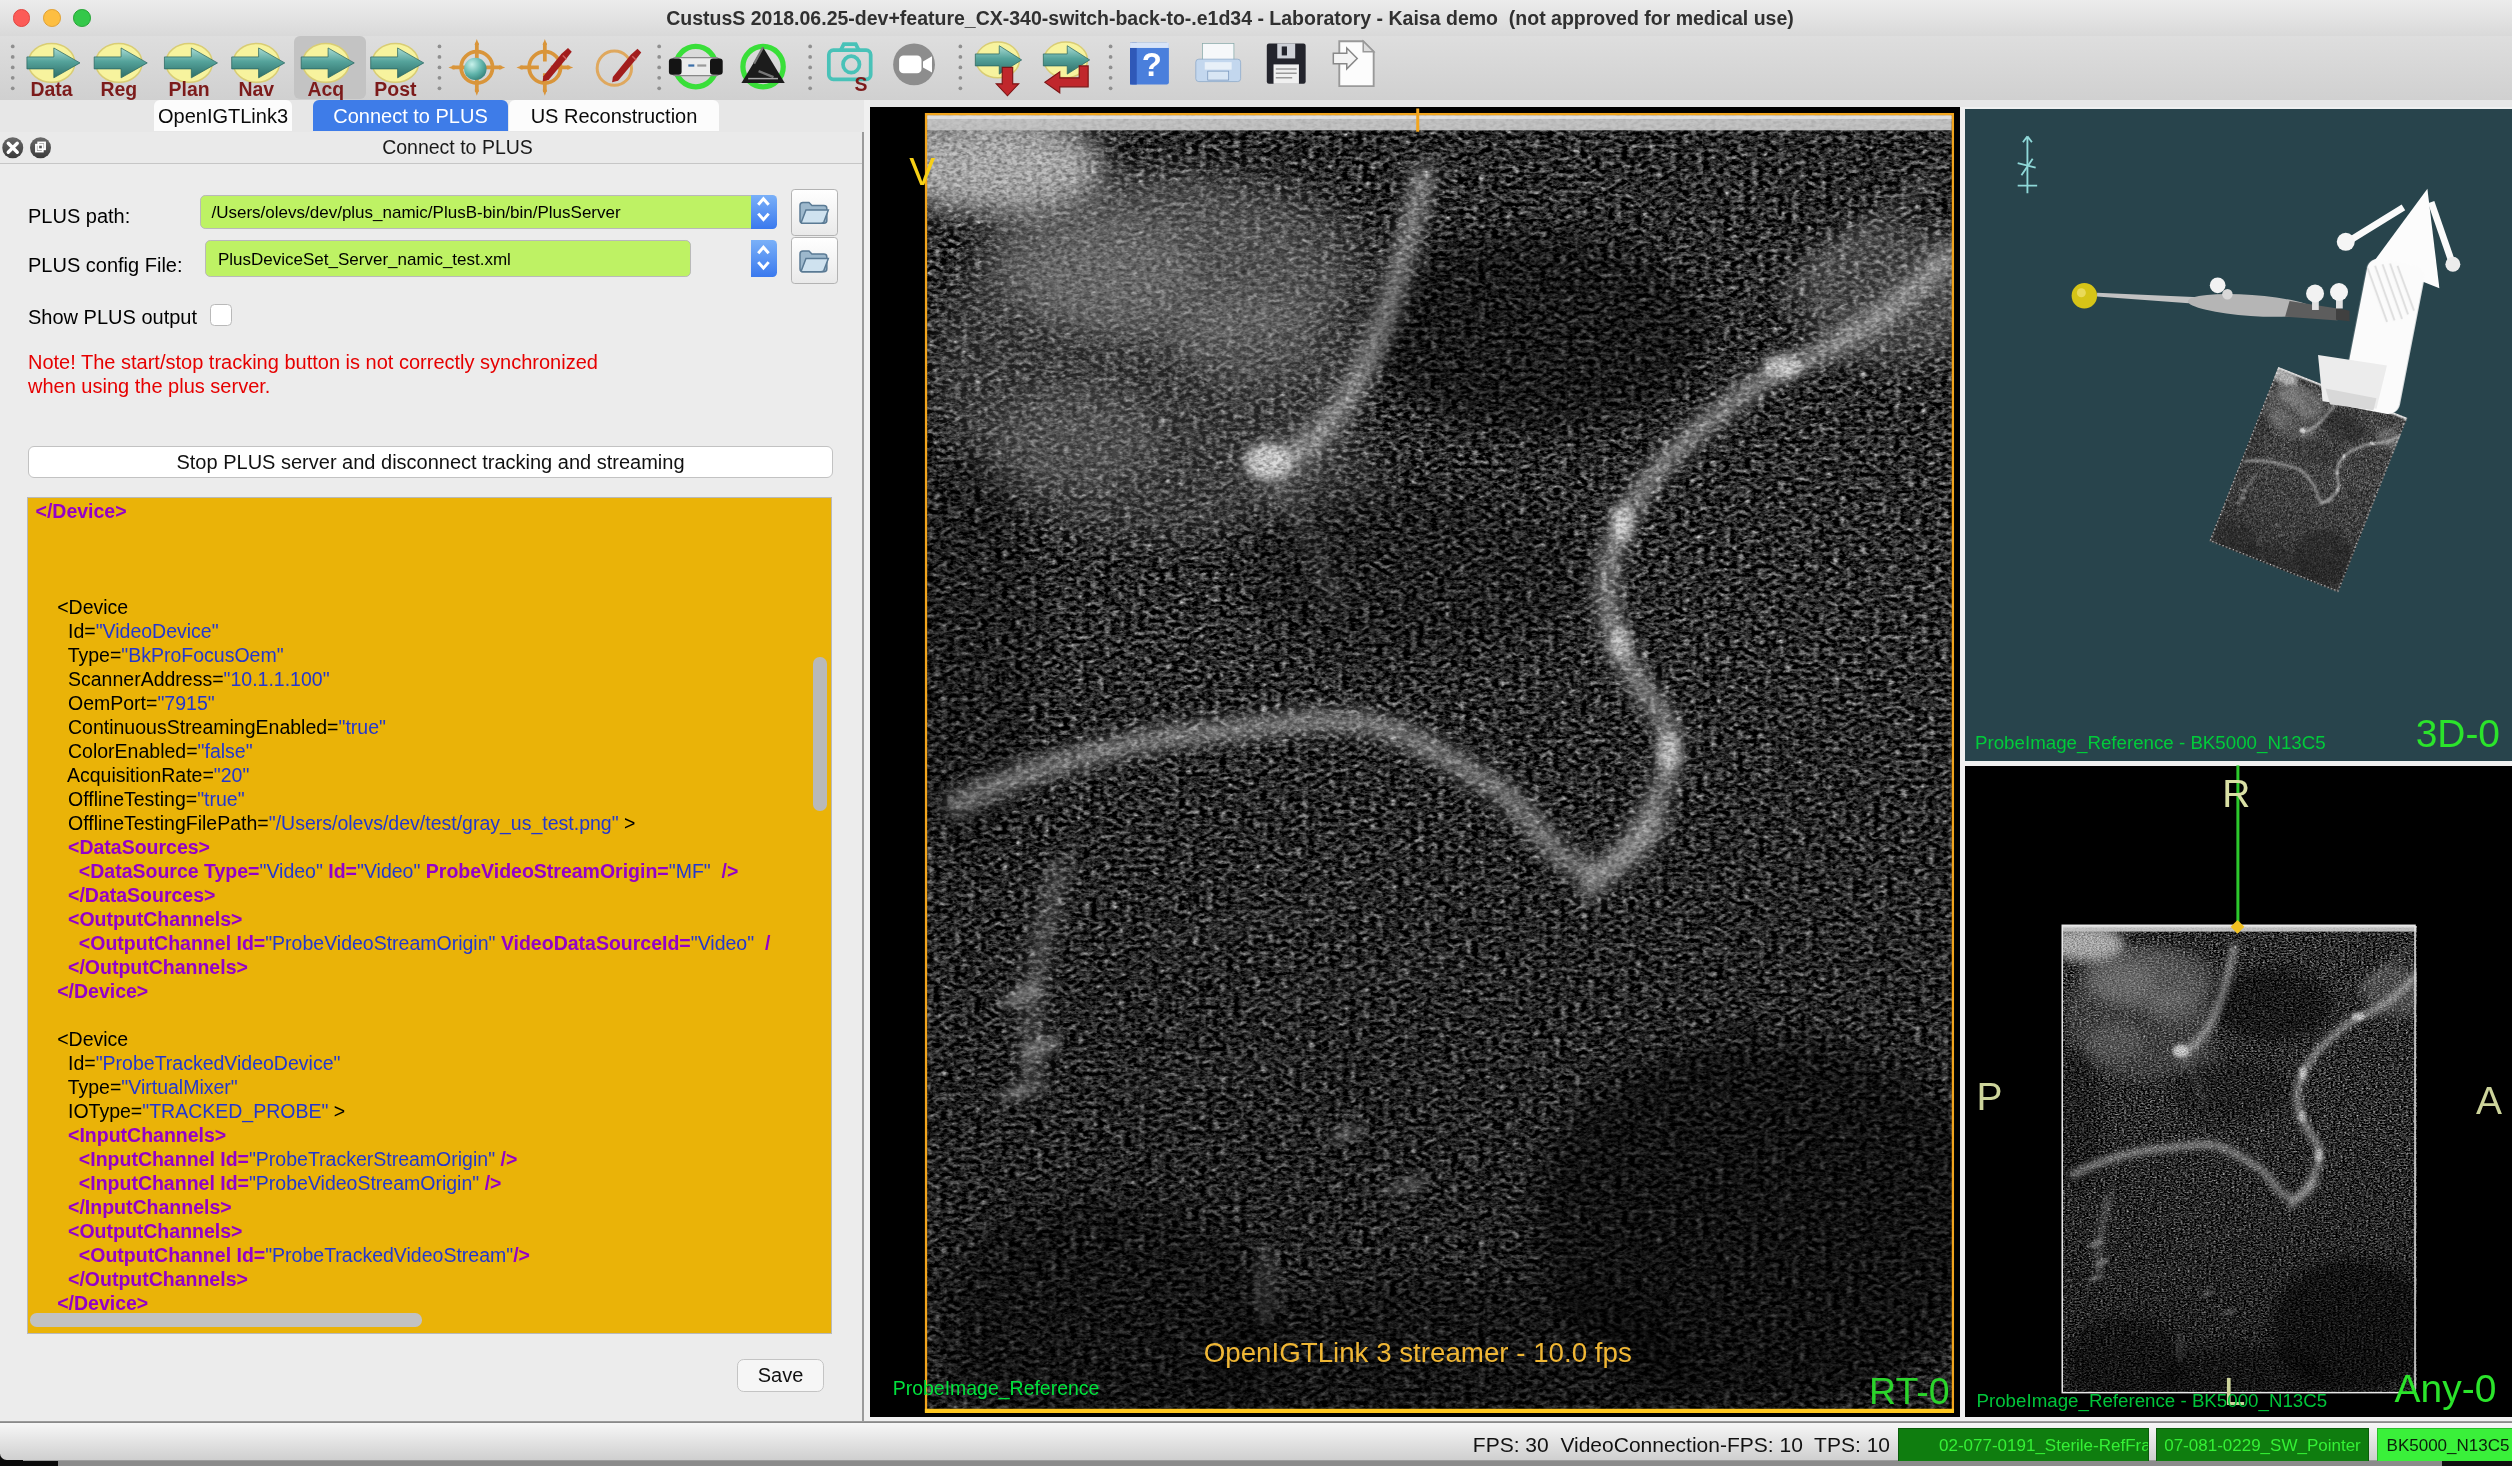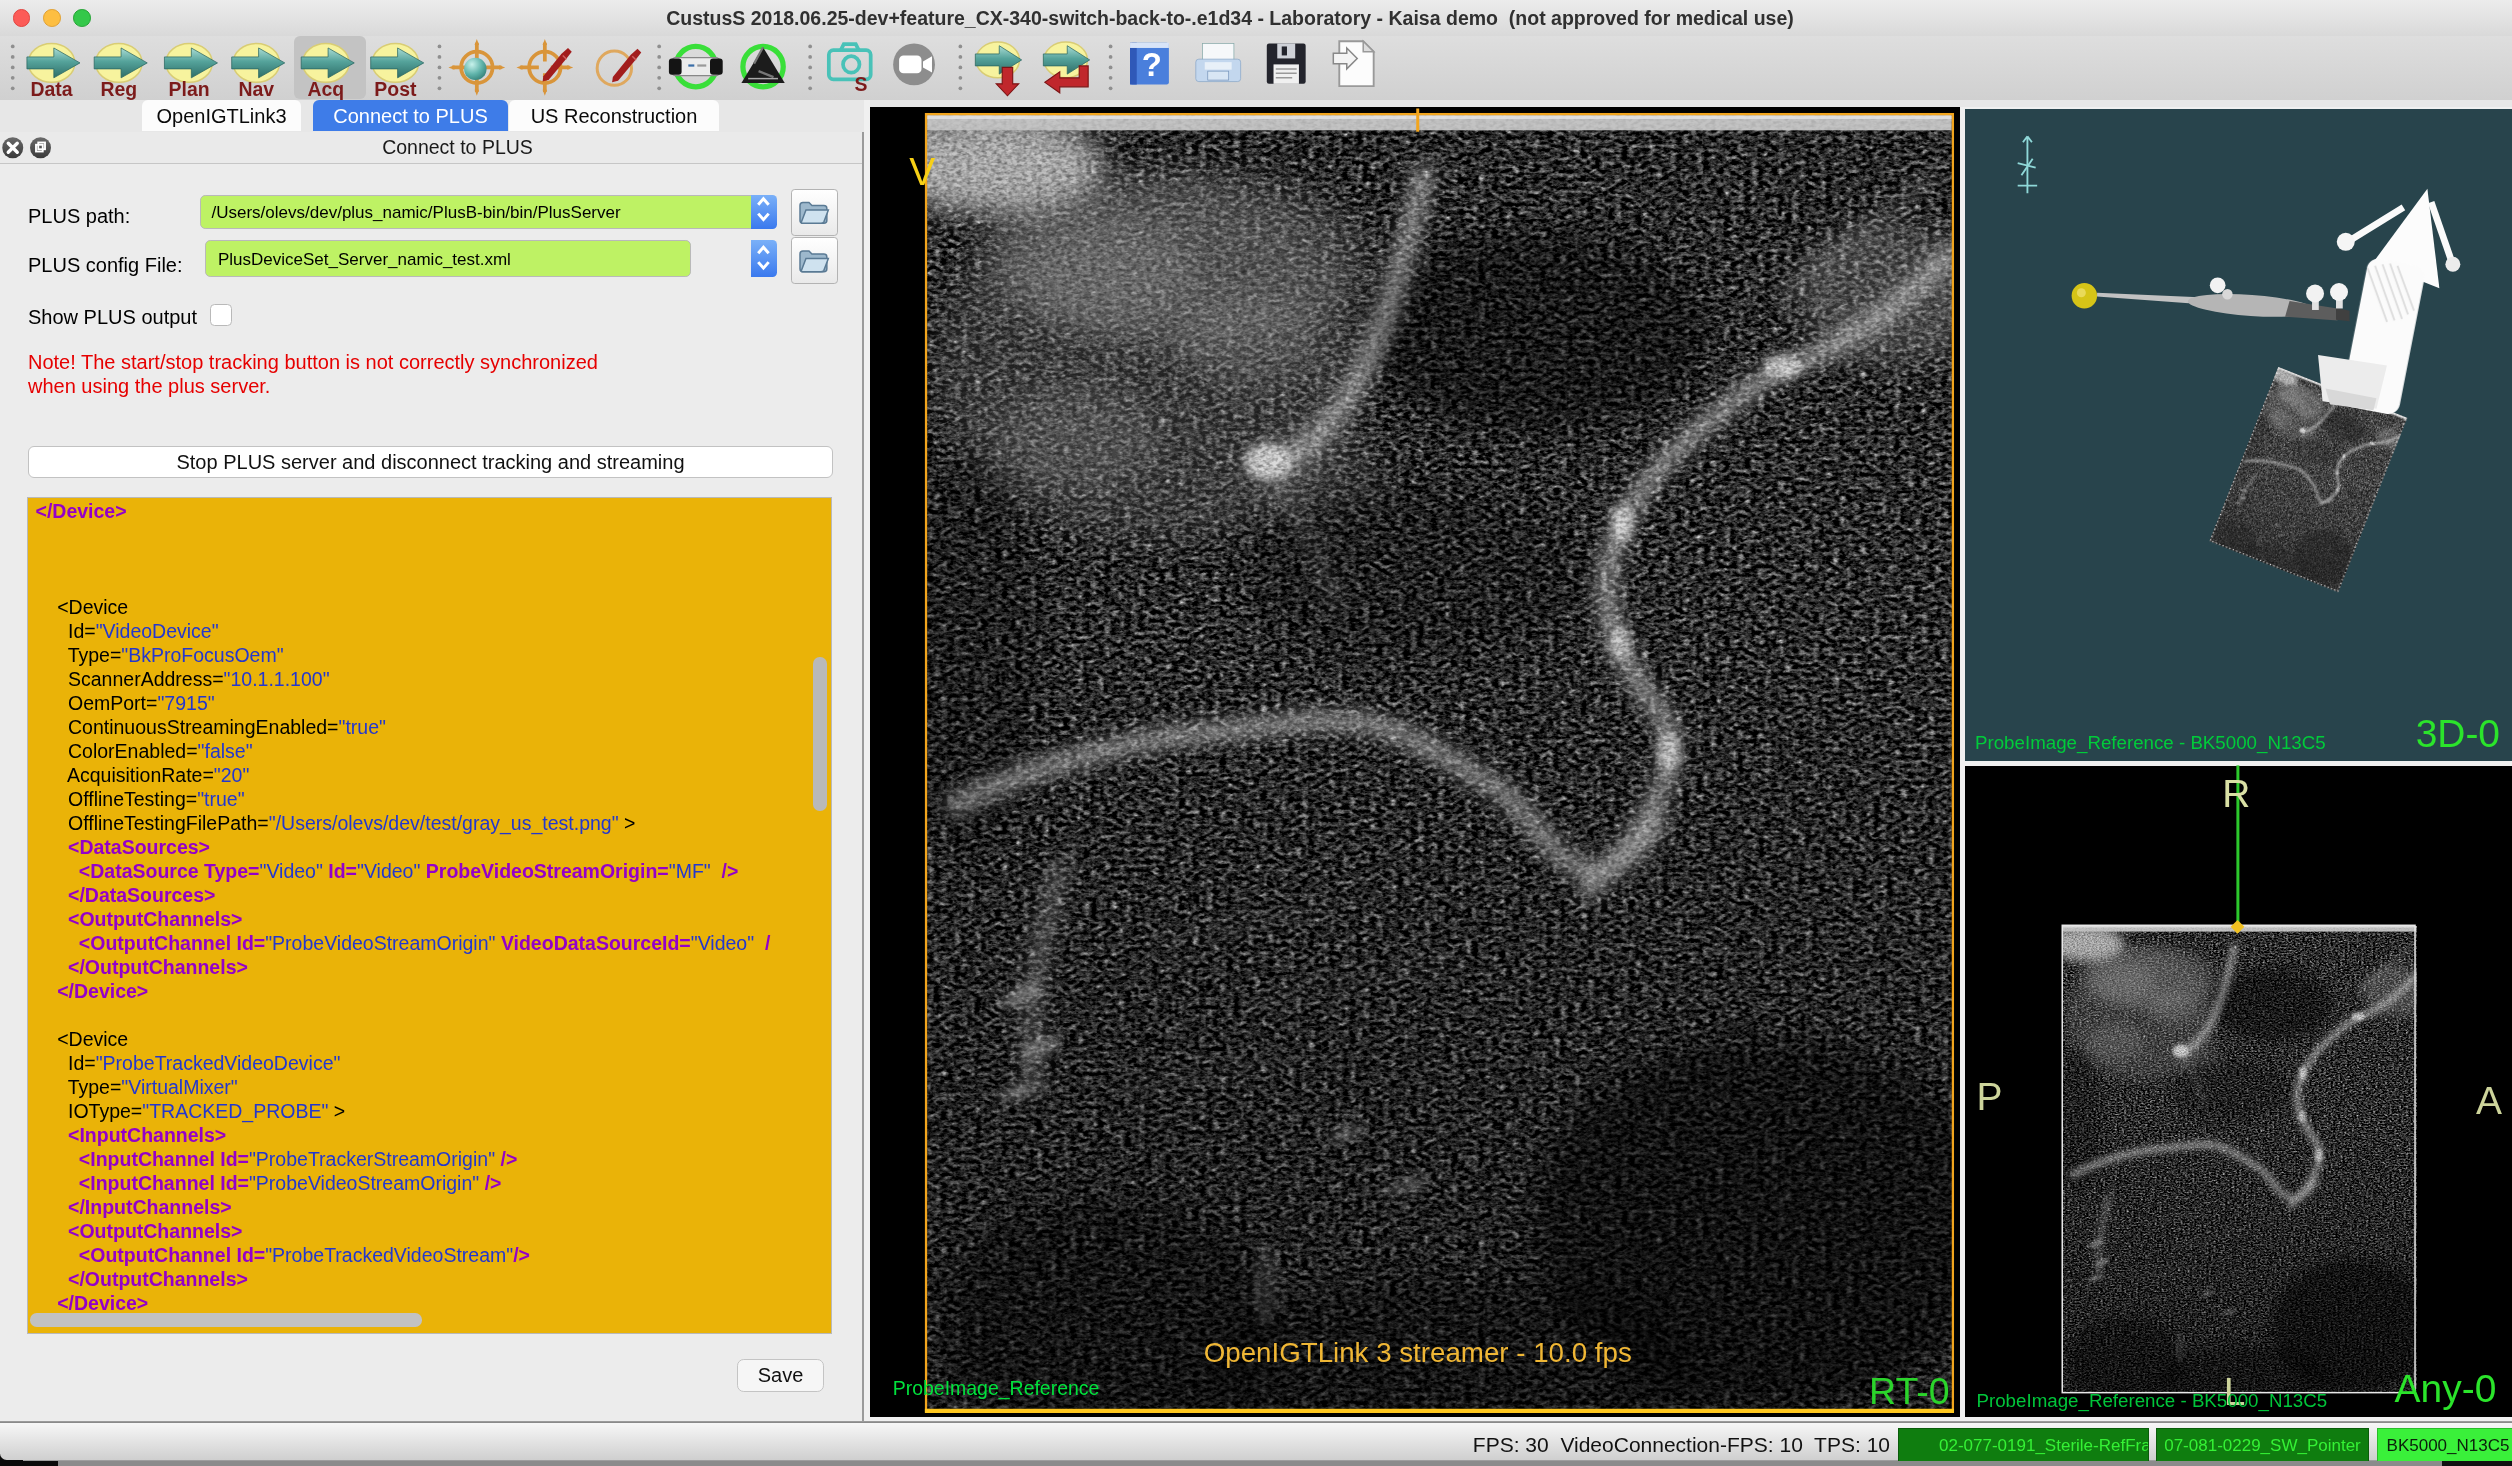--- a/index.html
+++ b/index.html
@@ -206,21 +206,21 @@
   <path d="M-14,7 L14,7 M-14,13 L14,13 M-14,19 L8,19" stroke="#999" stroke-width="2"></path>
 </g>
 
 <g transform="translate(1812,85)">
   <path d="M-22,-30 L10,-30 L24,-16 L24,30 L-22,30 Z" fill="#fcfcfc" stroke="#999" stroke-width="2.5"></path>
   <path d="M10,-30 L10,-16 L24,-16 Z" fill="#ddd" stroke="#999" stroke-width="2"></path>
   <path d="M-30,-14 L-12,-14 L-12,-21 L2,-7 L-12,7 L-12,0 L-30,0 Z" fill="#f4f4f4" stroke="#888" stroke-width="2"></path>
 </g>
 </svg>
 <div class="abs" id="tabrow"></div>
-<div class="abs tab" style="left:142px;width:159px;">OpenIGTLink3</div>
+<div class="abs tab" style="left:154px;width:138px;">OpenIGTLink3</div>
 <div class="abs tab" id="tab2" style="left:313px;width:195px;">Connect to PLUS</div>
 <div class="abs tab" style="left:509px;width:210px;">US Reconstruction</div>
 <div class="abs" id="panel"></div>
 <div class="abs" id="phead"></div>
 <div class="abs" id="ptitle">Connect to PLUS</div>
 <svg class="abs" style="left:0px;top:135px;" width="60" height="27" viewBox="0 0 80 36">
   <defs>
       <linearGradient id="cbg" x1="0" y1="0" x2="0" y2="1">
     <stop offset="0" stop-color="#6a6a6a"></stop>
         <stop offset="1" stop-color="#3a3a3a"></stop>

